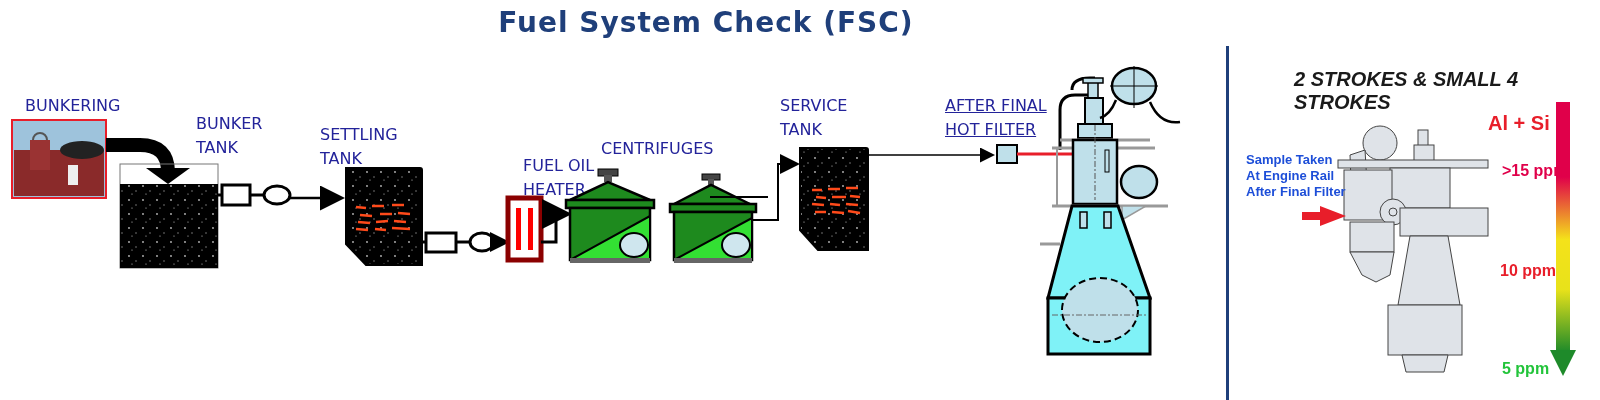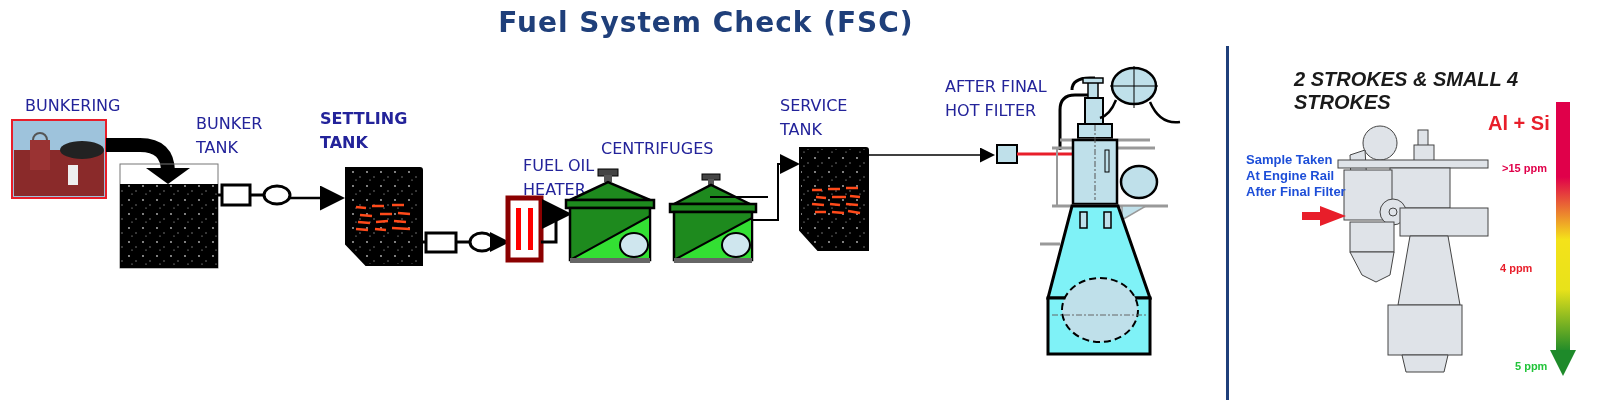--- a/index.html
+++ b/index.html
@@ -4,38 +4,38 @@
 <style>
   html, body { margin:0; padding:0; background:#ffffff; }
   body { width:1600px; height:400px; position:relative; overflow:hidden; font-family:"DejaVu Sans", sans-serif; }
   .title { position:absolute; left:0; width:1412px; top:6px; text-align:center; font-family:"DejaVu Sans", sans-serif; font-weight:bold; font-size:28px; color:#1f3f7a; letter-spacing:1px; }
   .lbl { position:absolute; font-family:"DejaVu Sans", sans-serif; font-size:16px; color:#23239a; line-height:24px; white-space:pre-line; }
   svg.main { position:absolute; left:0; top:0; }
   .divider { position:absolute; left:1226px; top:46px; width:3px; height:354px; background:#1f3f7a; }
   .rtitle { position:absolute; left:1294px; top:68px; font-family:"Liberation Sans", sans-serif; font-weight:bold; font-size:20px; color:#1a1a1a;font-style:italic; }
   .alsi { position:absolute; left:1488px; top:112px; font-family:"Liberation Sans", sans-serif; font-weight:bold; font-size:20px; color:#e81e2a;text-align:center; }
   .sample { position:absolute; left:1246px; top:152px; font-family:"Liberation Sans", sans-serif; font-weight:bold; font-size:13px; color:#1d4ed8; line-height:16px; white-space:pre-line; }
-  .ppm { position:absolute; font-family:"Liberation Sans", sans-serif; font-weight:bold; font-size:11px; }
+  .ppm { position:absolute; font-family:"Liberation Sans", sans-serif; font-weight:bold; font-size:16px; }
 </style>
 </head>
 <body>
 
 <div class="title">Fuel System Check (FSC)</div>
 
 <div class="lbl" style="left:25px;top:94px;">BUNKERING</div>
 <div class="lbl" style="left:196px;top:112px;">BUNKER
 TANK</div>
-<div class="lbl" style="left:320px;top:107px;font-weight:bold;">SETTLING
+<div class="lbl" style="left:320px;top:123px;">SETTLING
 TANK</div>
 <div class="lbl" style="left:480px;top:154px;margin-left:43px;">FUEL OIL
 HEATER</div>
 <div class="lbl" style="left:601px;top:137px;">CENTRIFUGES</div>
 <div class="lbl" style="left:780px;top:94px;">SERVICE
 TANK</div>
-<div class="lbl" style="left:945px;top:75px;">AFTER FINAL
+<div class="lbl" style="left:945px;top:94px;text-decoration:underline;">AFTER FINAL
 HOT FILTER</div>
 
 <svg class="main" width="1600" height="400" viewBox="0 0 1600 400">
   <defs>
     <pattern id="dots" width="14" height="14" patternUnits="userSpaceOnUse">
       <rect width="14" height="14" fill="#000"></rect>
       <circle cx="3" cy="4" r="0.9" fill="#bbb"></circle>
       <circle cx="10" cy="9" r="0.7" fill="#999"></circle>
       <circle cx="6" cy="12" r="0.6" fill="#ccc"></circle>
     </pattern>
@@ -206,14 +206,14 @@
   </g>
 </svg>
 
 <div class="divider"></div>
 <div class="rtitle">2 STROKES &amp; SMALL 4 STROKES</div>
 <div class="alsi">Al + Si</div>
 <div class="sample">Sample Taken
 At Engine Rail
 After Final Filter</div>
 <div class="ppm" style="left:1502px;top:162px;color:#e0004a;">&gt;15 ppm</div>
-<div class="ppm" style="left:1500px;top:262px;color:#e81e2a;">4 ppm</div>
-<div class="ppm" style="left:1502px;top:360px;color:#22c43a;margin-left:13px;">5 ppm</div>
+<div class="ppm" style="left:1500px;top:262px;color:#e81e2a;">10 ppm</div>
+<div class="ppm" style="left:1502px;top:360px;color:#22c43a;">5 ppm</div>
 
 </body></html>

